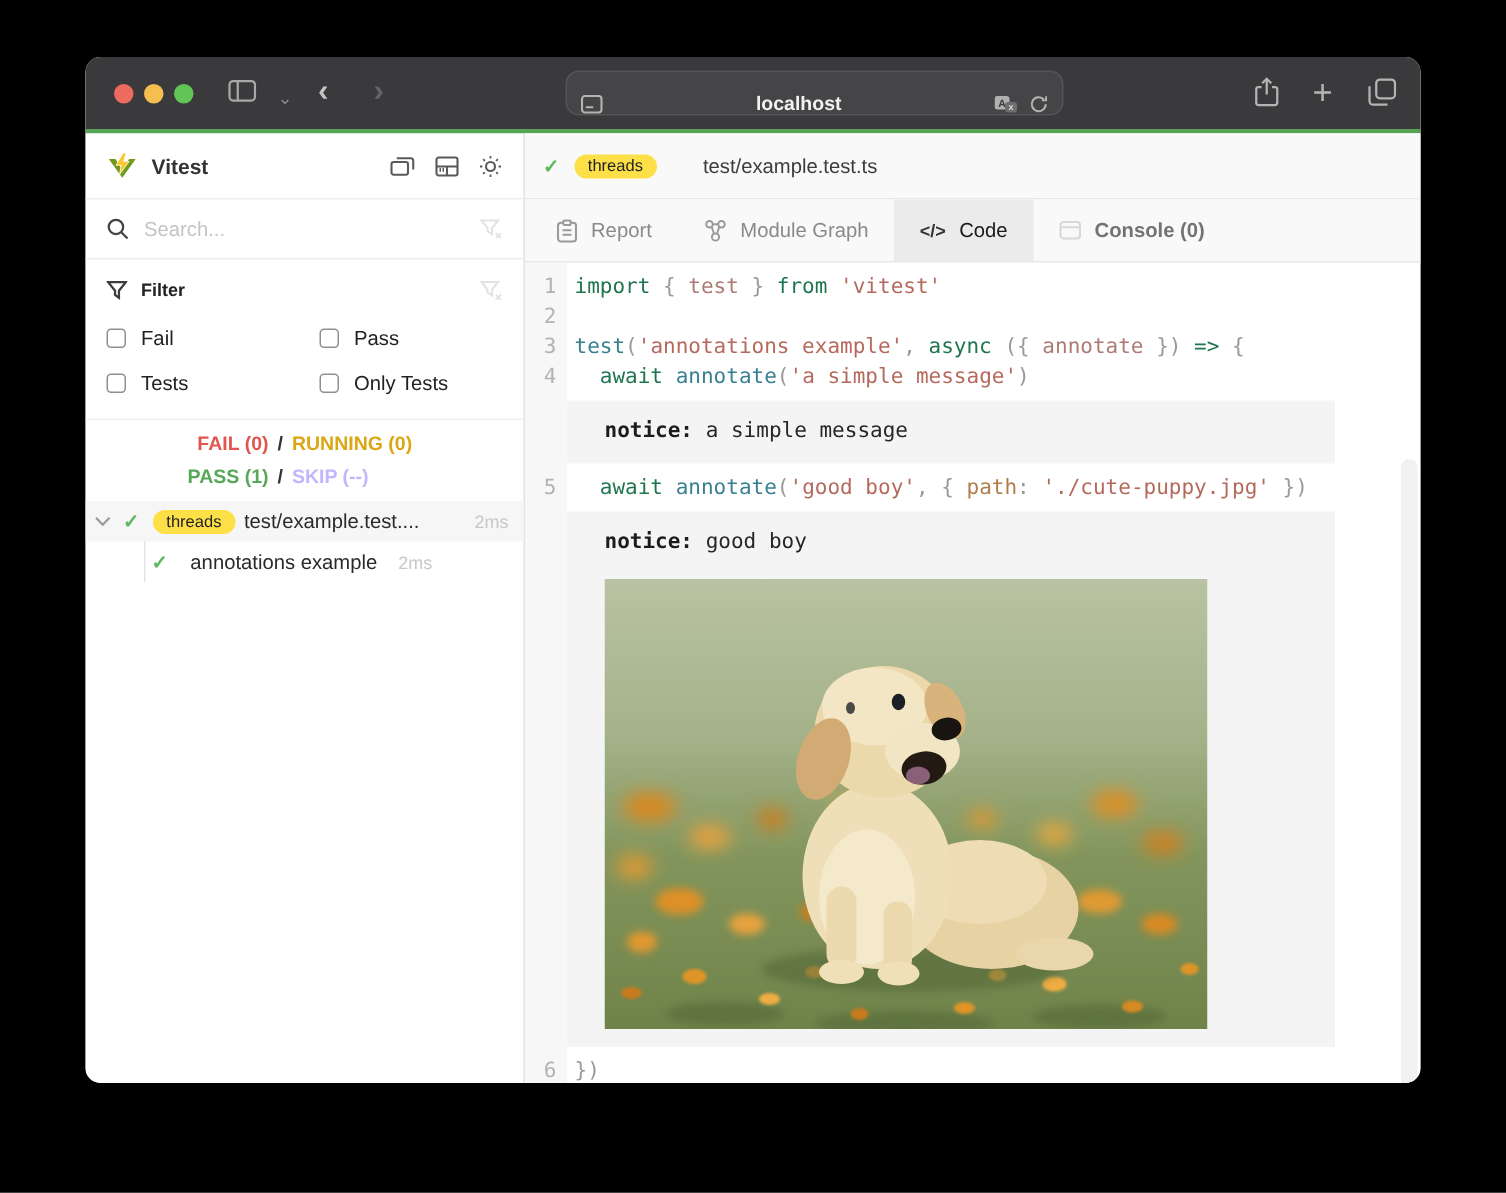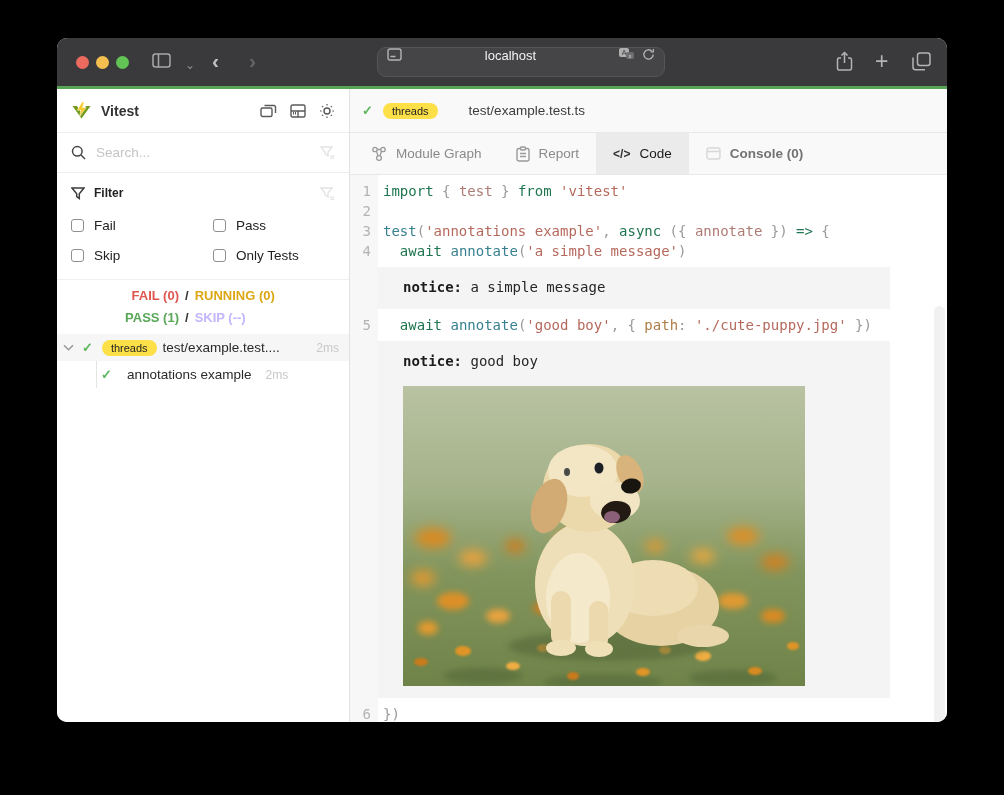--- a/index.html
+++ b/index.html
@@ -12,23 +12,23 @@
   
   .titlebar { position:relative; height:48px; background:#3a3a3c; flex:0 0 auto; }
   .traffic { position:absolute; left:19px; top:18px; display:flex; gap:7px; }
   .tl { width:13px; height:13px; border-radius:50%; display:inline-block; }
   .tl.red{ background:#ec6a5e; } .tl.yellow{ background:#f4bf4f; } .tl.green{ background:#61c454; }
   .tbbtn { position:absolute; color:#a8a8a8; display:flex; align-items:center; justify-content:center; }
   .tb-sidebar { left:95px; top:15px; }
   .tb-chevron { left:128px; top:20px; font-size:12px; color:#8e8e8e; }
   .tb-back { left:155px; top:11px; font-size:21px; color:#c3c3c3; font-weight:bold; }
   .tb-forward { left:192px; top:11px; font-size:21px; color:#646466; font-weight:bold; }
-  .addressfield { position:absolute; left:320px; top:9px; width:288px; height:30px;
+  .addressfield { position:absolute; left:320px; top:9px; width:332px; height:30px;
     background:#454547; border:1px solid #555557; border-radius:9px;
-    display:flex; align-items:flex-start; padding:0 9px; }
+    display:flex; align-items:flex-end; padding:0 9px;font-weight:bold; }
   .af-url { flex:1; text-align:center; color:#f2f2f2; font-size:13px; }
   .tb-share { left:779px; top:13px; } .tb-plus { left:818px; top:10px; font-size:23px; color:#b4b4b4; font-weight:300; }
   .tb-tabs { left:855px; top:14px; }
   .accent { height:3px; background:#57a457; flex:0 0 auto; }
 
   
   .appbody { flex:1; display:flex; min-height:0; }
   .sidebar { width:293px; flex:0 0 auto; border-right:1px solid #e2e2e2; background:#fff;
     display:flex; flex-direction:column; }
   .main { flex:1; min-width:0; position:relative; display:flex; flex-direction:column; background:#fff; }
@@ -231,21 +231,21 @@
           <span class="chk">
             <span class="box"></span>
             <span class="lbl">Fail</span>
           </span>
           <span class="chk">
             <span class="box"></span>
             <span class="lbl">Pass</span>
           </span>
           <span class="chk">
             <span class="box"></span>
-            <span class="lbl">Skip</span>
+            <span class="lbl">Tests</span>
           </span>
           <span class="chk">
             <span class="box"></span>
             <span class="lbl">Only Tests</span>
           </span>
         </div>
       </div>
 
       <div class="sb-status">
         <div class="st-line">
@@ -282,39 +282,39 @@
     <div class="main">
       <div class="m-header">
         <span class="check" style="margin-right:0">✓</span>
         <span class="badge">threads</span>
         <span class="m-file">test/example.test.ts</span>
       </div>
 
       <div class="m-tabs">
         <div class="tab">
           <span class="ticn">
+            <svg width="14" height="16" viewBox="0 0 14 16" fill="none" stroke="#9a9a9a" stroke-width="1.4">
+              <rect x="1" y="2.5" width="12" height="12.5" rx="2"></rect>
+              <rect x="4.5" y="1" width="5" height="3" rx="1" fill="#f9f9f9"></rect>
+              <line x1="4" y1="7.5" x2="10" y2="7.5"></line>
+                <line x1="4" y1="10.5" x2="10" y2="10.5"></line>
+            </svg>
+          </span>
+          <span>Report</span>
+        </div>
+        <div class="tab">
+          <span class="ticn">
             <svg width="16" height="16" viewBox="0 0 16 16" fill="none" stroke="#9a9a9a" stroke-width="1.3">
               <circle cx="4" cy="3.5" r="2.2"></circle>
                 <circle cx="12" cy="3.5" r="2.2"></circle>
                 <circle cx="8" cy="12" r="2.4"></circle>
               <path d="M5.5 5.3 7 9.8M10.5 5.3 9 9.8M6.2 3.5h3.6"></path>
             </svg>
           </span>
           <span>Module Graph</span>
-        </div>
-        <div class="tab">
-          <span class="ticn">
-            <svg width="14" height="16" viewBox="0 0 14 16" fill="none" stroke="#9a9a9a" stroke-width="1.4">
-              <rect x="1" y="2.5" width="12" height="12.5" rx="2"></rect>
-              <rect x="4.5" y="1" width="5" height="3" rx="1" fill="#f9f9f9"></rect>
-              <line x1="4" y1="7.5" x2="10" y2="7.5"></line>
-                <line x1="4" y1="10.5" x2="10" y2="10.5"></line>
-            </svg>
-          </span>
-          <span>Report</span>
         </div>
         <div class="tab active">
           <span class="ticn">&lt;/&gt;</span>
           <span>Code</span>
         </div>
         <div class="tab disabled">
           <span class="ticn">
             <svg width="15" height="13" viewBox="0 0 15 13" fill="none" stroke="#d8d8d8" stroke-width="1.4">
               <rect x="1" y="1" width="13" height="11" rx="2"></rect>
                 <line x1="1" y1="4.5" x2="14" y2="4.5"></line>

